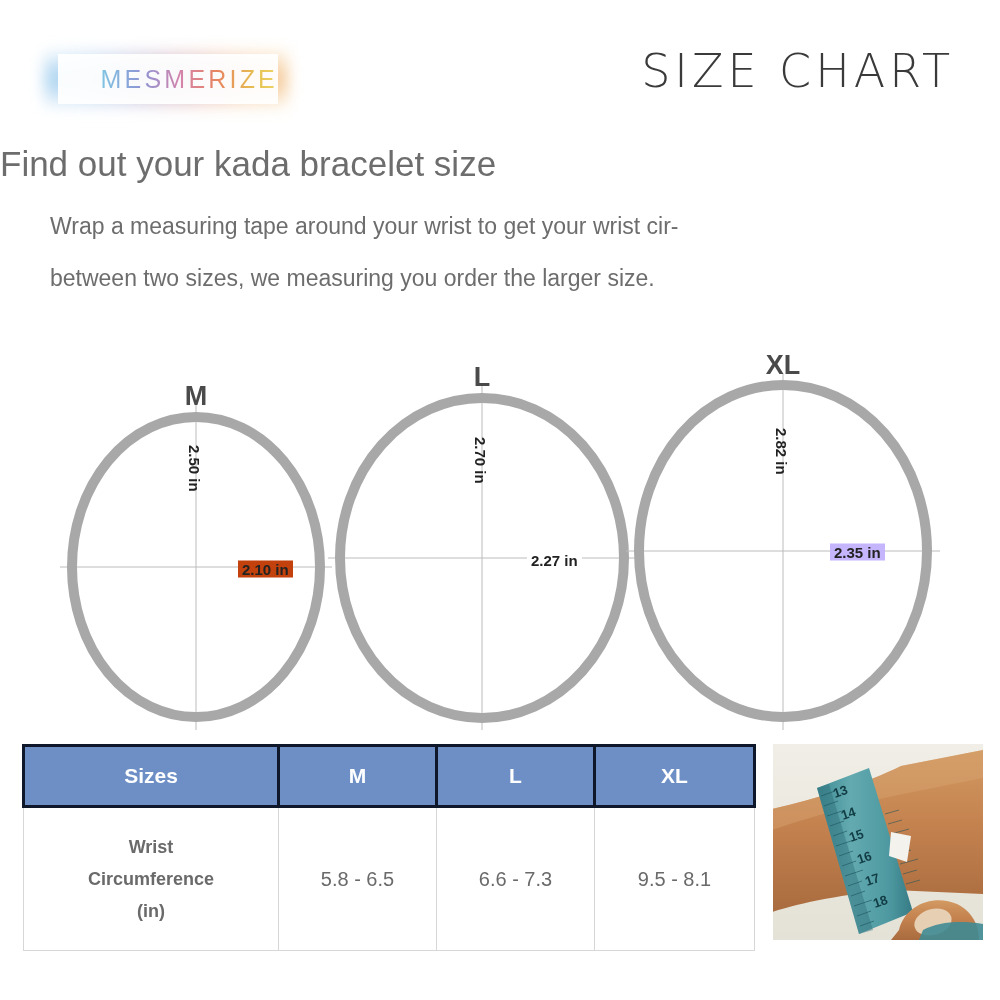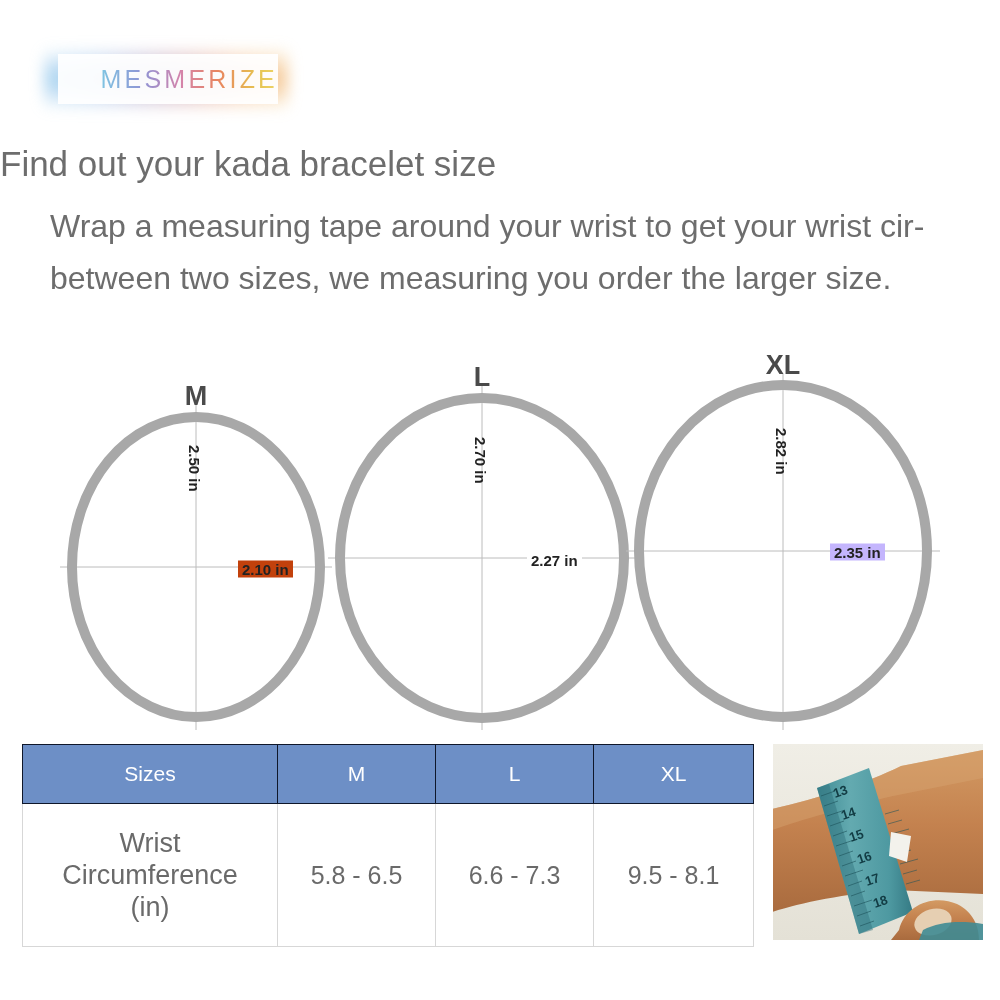--- a/index.html
+++ b/index.html
@@ -46,21 +46,21 @@
     font-family:"DejaVu Sans","Liberation Sans",sans-serif;
   }
 
   
   .headline{
     position:absolute;left:0;right:0;top:144px;
     font-size:35px;color:#6d6d6d;font-weight:400;
   }
   .paragraph{
     position:absolute;left:50px;right:46px;top:200px;
-    font-size:32px;line-height:52px;color:#6d6d6d;
+    font-size:23px;line-height:52px;color:#6d6d6d;
     text-align:left;
   }
   .paragraph .ln{display:block;white-space:nowrap;}
 
   
   .ovals{position:absolute;left:0;top:0;width:1000px;height:745px;}
   .oval-label{
     position:absolute;font-size:27px;font-weight:700;color:#4a4a4a;
     transform:translateX(-50%);
   }
@@ -73,28 +73,28 @@
     white-space:nowrap;transform:translateY(-50%);
   }
   .dim-v-box{position:absolute;}
 
   
   .size-table{
     position:absolute;left:22px;top:744px;width:731px;
     border-collapse:collapse;table-layout:fixed;
   }
   .size-table th{
-    background:#6d8fc6;color:#ffffff;font-size:21px;font-weight:400;
-    height:56px;border:1px solid #0f172a;text-align:center;
+    background:#6d8fc6;color:#ffffff;font-size:21px;font-weight:700;
+    height:56px;border:3px solid #0f172a;text-align:center;
   }
   .size-table td{
     border:1px solid #d7d7d7;background:#fff;color:#6a6a6a;
-    font-size:25px;text-align:center;height:140px;font-weight:400;
-  }
-  .size-table td.rowhead{font-size:27px;line-height:32px;color:#6a6a6a;}
+    font-size:20px;text-align:center;height:140px;font-weight:400;
+  }
+  .size-table td.rowhead{font-size:18px;line-height:32px;color:#6a6a6a;font-weight:bold;}
   .size-table col.c1{width:255px;}
   .size-table col.c2{width:158px;}
   .size-table col.c3{width:158px;}
   .size-table col.c4{width:160px;}
 
   
   .photo{
     position:absolute;left:773px;top:744px;width:210px;height:196px;
     overflow:hidden;background:#e8e6dd;
   }
@@ -105,20 +105,21 @@
 
 <div class="page">
 
   <div class="logo-wrap">
     <div class="logo-glow"></div>
     <div class="logo-plate">
       <span class="logo-text">MESMERIZE</span>
     </div>
   </div>
 
+  <div class="size-chart-title">SIZE CHART</div>
 
   <div class="headline">Find out your kada bracelet size</div>
 
   <div class="paragraph">
     <span class="ln">Wrap a measuring tape around your wrist to get your wrist cir-</span>
     <span class="ln">between two sizes, we measuring you order the larger size.</span>
   </div>
 
   <div class="ovals">
 

